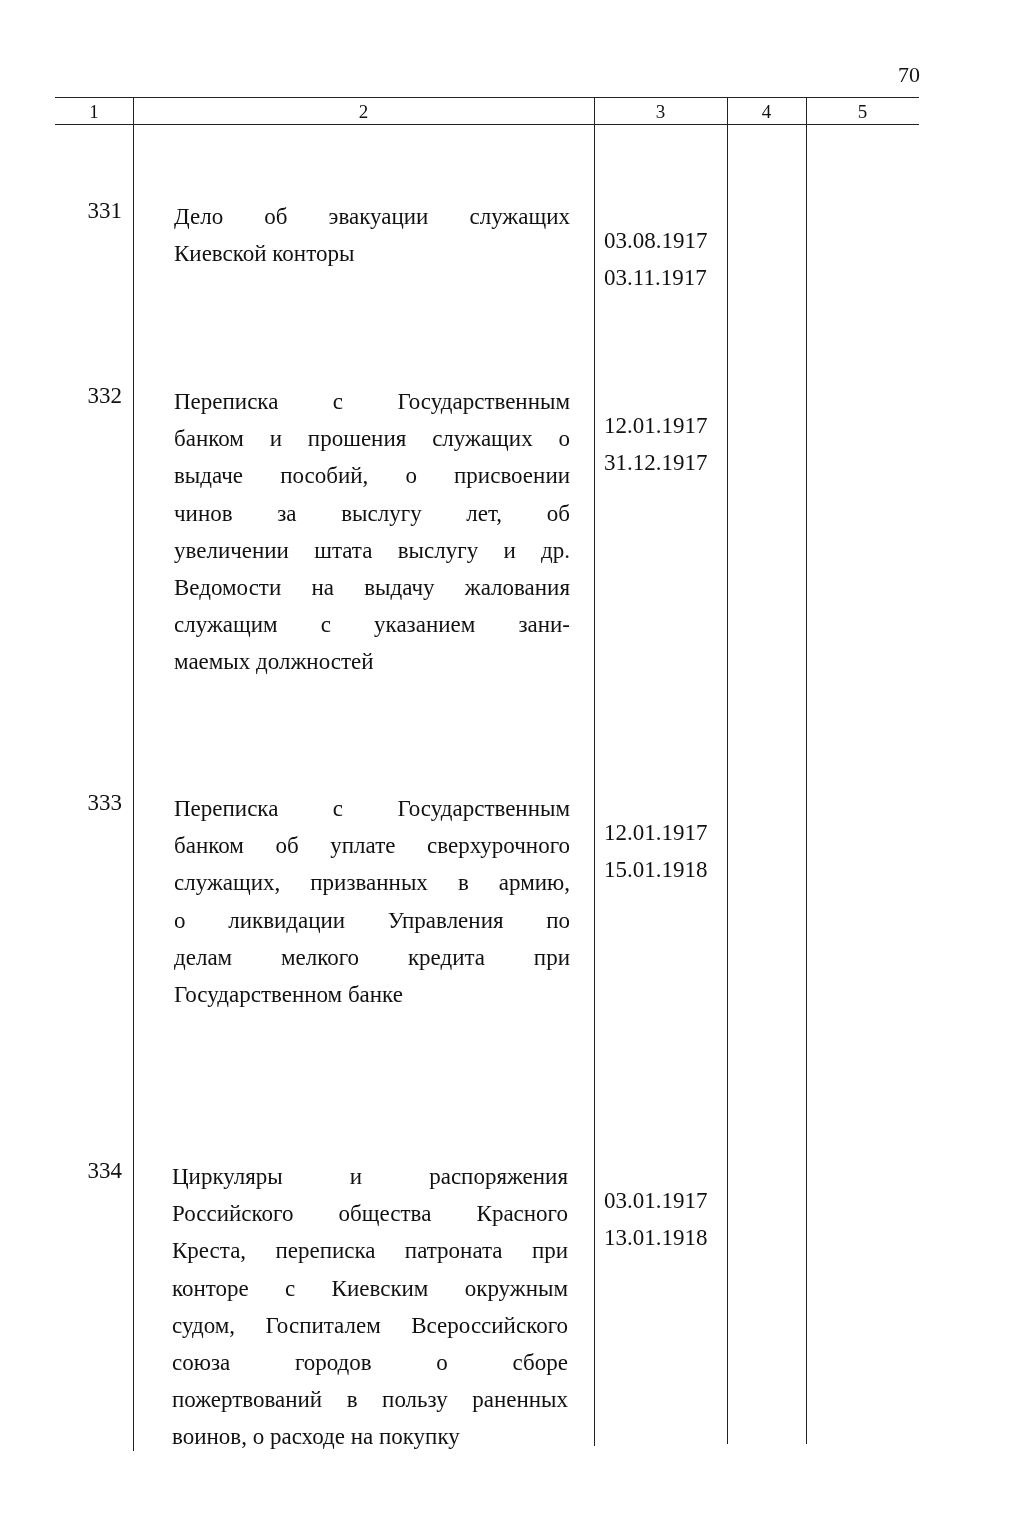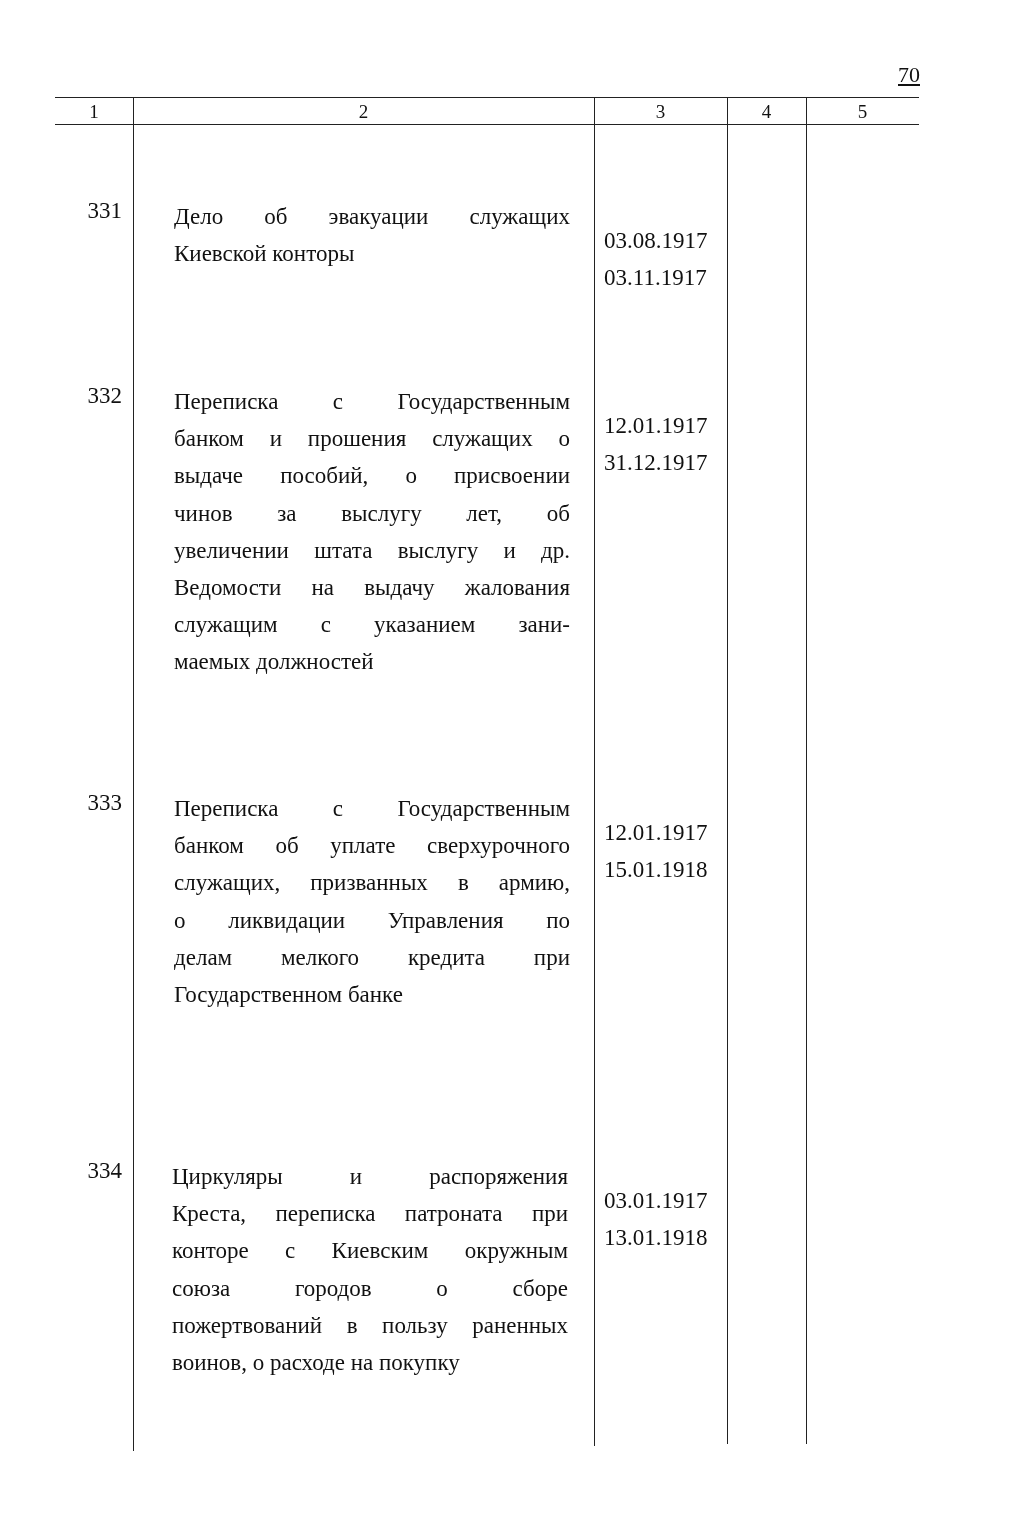--- a/index.html
+++ b/index.html
@@ -1,18 +1,18 @@
 <!DOCTYPE html>
 <html><head>
 <meta charset="utf-8">
 <style>
   html, body { margin:0; padding:0; background:#ffffff; }
   body { width:1024px; height:1528px; position:relative; overflow:hidden;
          font-family: "Liberation Serif", "DejaVu Serif", serif; color:#111; }
-  .page-number { position:absolute; top:62px; right:104px; font-size:22px;text-decoration:underline; }
+  .page-number { position:absolute; top:62px; right:104px; font-size:22px; }
   .hline { position:absolute; left:55px; width:864px; height:0; border-top:1.6px solid #222; }
   .vline { position:absolute; width:0; border-left:1.4px solid #222; }
   .hdr { position:absolute; top:100px; height:24px; font-size:19px; text-align:center; line-height:24px; }
   .row { position:absolute; left:0; width:1024px; }
   .num { position:absolute; left:60px; width:62px; text-align:right; font-size:23px; }
   .desc { position:absolute; left:174px; width:396px; font-size:23px; line-height:37.2px;
           text-align:justify; }
   .desc span { display:block; text-align:justify; text-align-last:justify; white-space:nowrap; }
   .desc span.last { text-align-last:left; }
   .dates { position:absolute; left:604px; width:120px; font-size:23px; line-height:37.2px;margin-top:24px; }
@@ -84,22 +84,24 @@
     <div class="dates">
       <span>12.01.1917</span>
       <span>15.01.1918</span>
     </div>
   </div>
 
   <div class="row" style="top:1158px;">
     <div class="num">334</div>
     <div class="desc" style="left:172px;">
       <span>Циркуляры и распоряжения</span>
+      <span>Российского общества Красного</span>
       <span>Креста, переписка патроната при</span>
       <span>конторе с Киевским окружным</span>
+      <span>судом, Госпиталем Всероссийского</span>
       <span>союза городов о сборе</span>
       <span>пожертвований в пользу раненных</span>
       <span class="last">воинов, о расходе на покупку</span>
     </div>
     <div class="dates">
       <span>03.01.1917</span>
       <span>13.01.1918</span>
     </div>
   </div>
 

